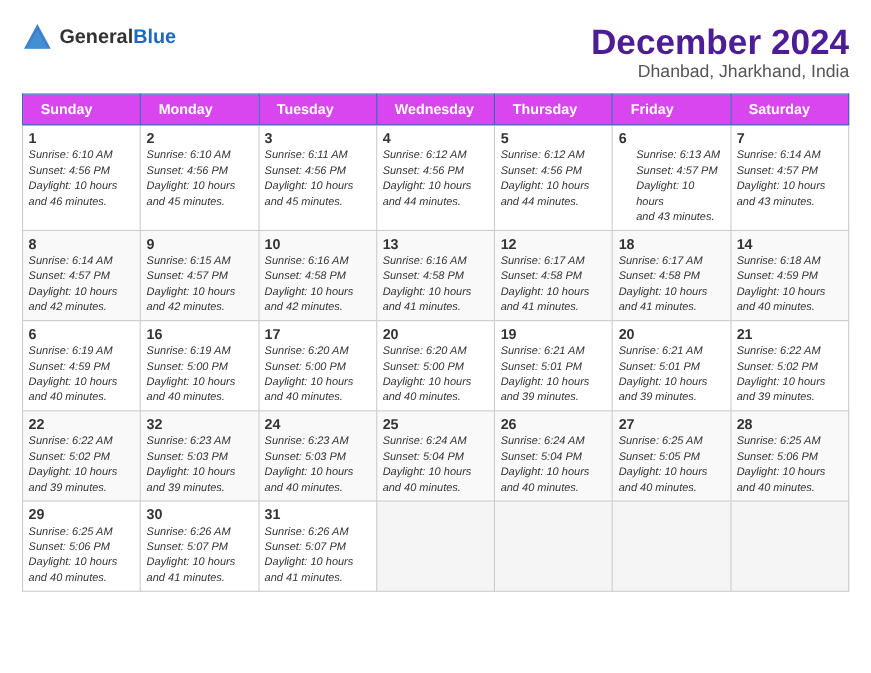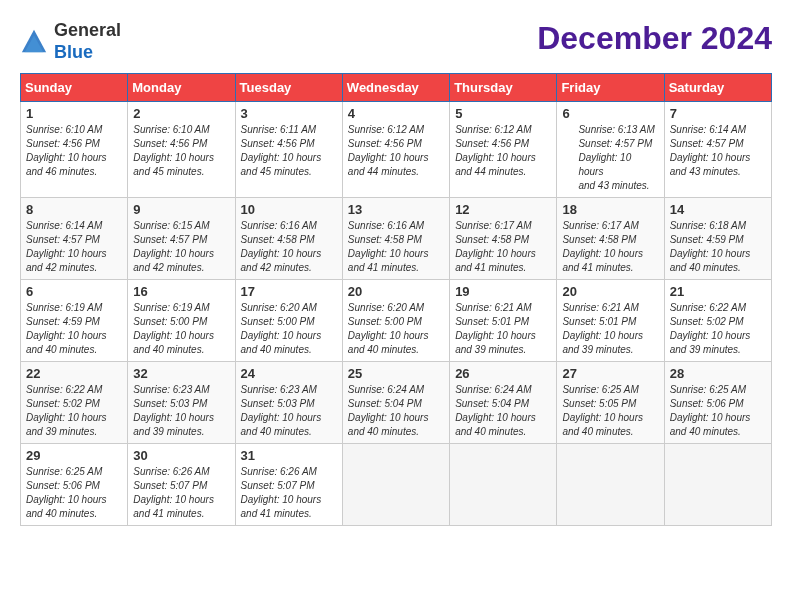--- a/index.html
+++ b/index.html
@@ -16,21 +16,20 @@
       align-items: flex-start;
       margin-bottom: 10px;
     }
     .logo {
       display: flex;
       align-items: center;
       gap: 6px;
     }
     .logo-text {
       display: flex;
-      flex-direction: column;
       line-height: 1.2;
     }
     .logo-icon {
       width: 28px;
       height: 28px;
     }
     .title-area {
       text-align: right;
     }
     .month-title {
@@ -41,23 +40,23 @@
     .location {
       font-size: 16px;
       color: #555;
     }
     .calendar {
       width: 100%;
       border-collapse: collapse;
       font-size: 11px;
     }
     .calendar th {
-      background-color: #ef4444;
+      background-color: #d946ef;
       color: white;
-      padding: 6px 4px;
+      padding: 6px 16px;
       text-align: left;
       font-size: 13px;
       border: 1px solid #2d6db5;
     }
     .calendar td {
       border: 1px solid #ccc;
       padding: 4px 5px;
       vertical-align: top;
       width: calc(100% / 7);
       height: 80px;
@@ -92,20 +91,21 @@
       <polygon points="15,2 28,26 2,26" fill="#1a6bbf" opacity="0.85"></polygon>
       <polygon points="15,8 25,26 5,26" fill="#4a9de0" opacity="0.5"></polygon>
     </svg>
     <div class="logo-text">
       <span style="font-size:18px;font-weight:bold;color:#333;">General</span>
       <span style="font-size:18px;font-weight:bold;color:#1a6bbf;">Blue</span>
     </div>
   </div>
   <div class="title-area">
     <div class="month-title">December 2024</div>
+    <div class="location">Dhanbad, Jharkhand, India</div>
   </div>
 </div>
 
 <table class="calendar" id="cal-table">
   <thead>
     <tr id="cal-header">
         <th>Sunday</th>
         <th>Monday</th>
         <th>Tuesday</th>
         <th>Wednesday</th>

